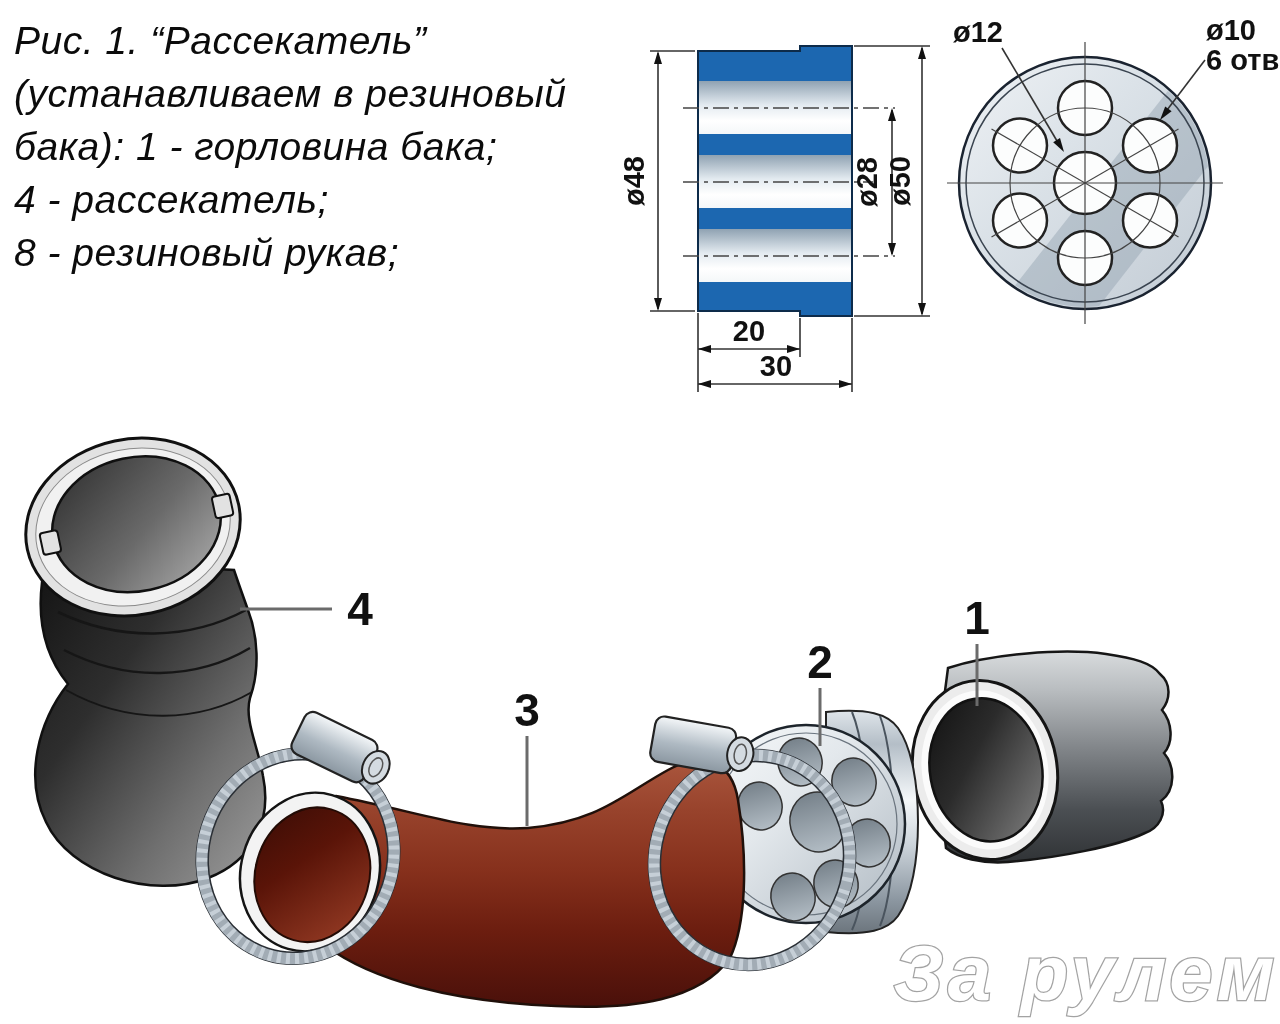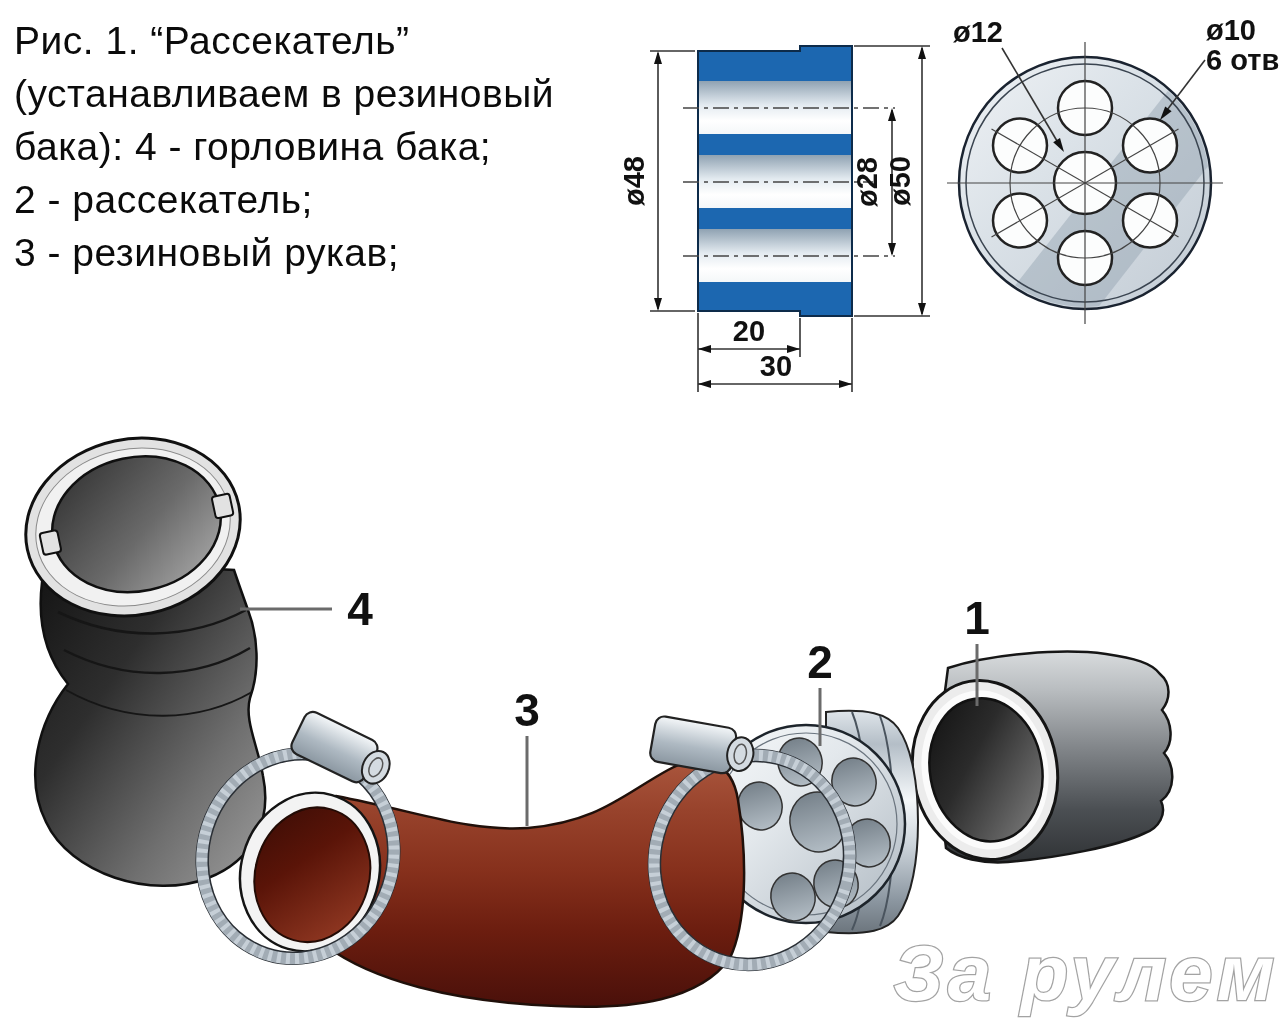--- a/index.html
+++ b/index.html
@@ -1,38 +1,38 @@
 <!DOCTYPE html>
 <html><head>
 <meta charset="utf-8">
 <style>
   html,body{margin:0;padding:0;background:#fff;}
   .stage{position:relative;width:1280px;height:1024px;background:#ffffff;overflow:hidden;
          font-family:"Liberation Sans",sans-serif;}
   .caption{position:absolute;left:14px;top:14px;width:640px;color:#0b0b0b;
            font-size:39px;line-height:53px;letter-spacing:0.5px;}
-  .caption div{white-space:nowrap;}
+  .caption div{white-space:nowrap;font-style:italic;}
   svg{position:absolute;left:0;top:0;}
   text{font-family:"Liberation Sans",sans-serif;}
   .dim{font-size:29px;font-weight:bold;fill:#111;}
   .plabel{font-size:46px;font-weight:bold;fill:#111;}
   .wm{font-size:78px;font-weight:bold;font-style:italic;letter-spacing:4px;
       fill:#ffffff;stroke:#a3a3a3;stroke-width:2.5;paint-order:stroke;}
 </style>
 </head>
 <body>
 
 <div class="stage">
 
   <div class="caption">
     <div>Рис. 1. “Рассекатель”</div>
     <div>(устанавливаем в резиновый</div>
-    <div>бака): 4 - горловина бака;</div>
-    <div>2 - рассекатель;</div>
-    <div>3 - резиновый рукав;</div>
+    <div>бака): 1 - горловина бака;</div>
+    <div>4 - рассекатель;</div>
+    <div>8 - резиновый рукав;</div>
   </div>
 
   <svg width="1280" height="1024" viewBox="0 0 1280 1024">
     <defs>
       <linearGradient id="gBand" x1="0" y1="0" x2="0" y2="1">
         <stop offset="0%" stop-color="#8fa2b2"></stop>
           <stop offset="45%" stop-color="#e3eaf0"></stop>
         <stop offset="75%" stop-color="#ffffff"></stop>
           <stop offset="100%" stop-color="#f4f7f9"></stop>
       </linearGradient>

